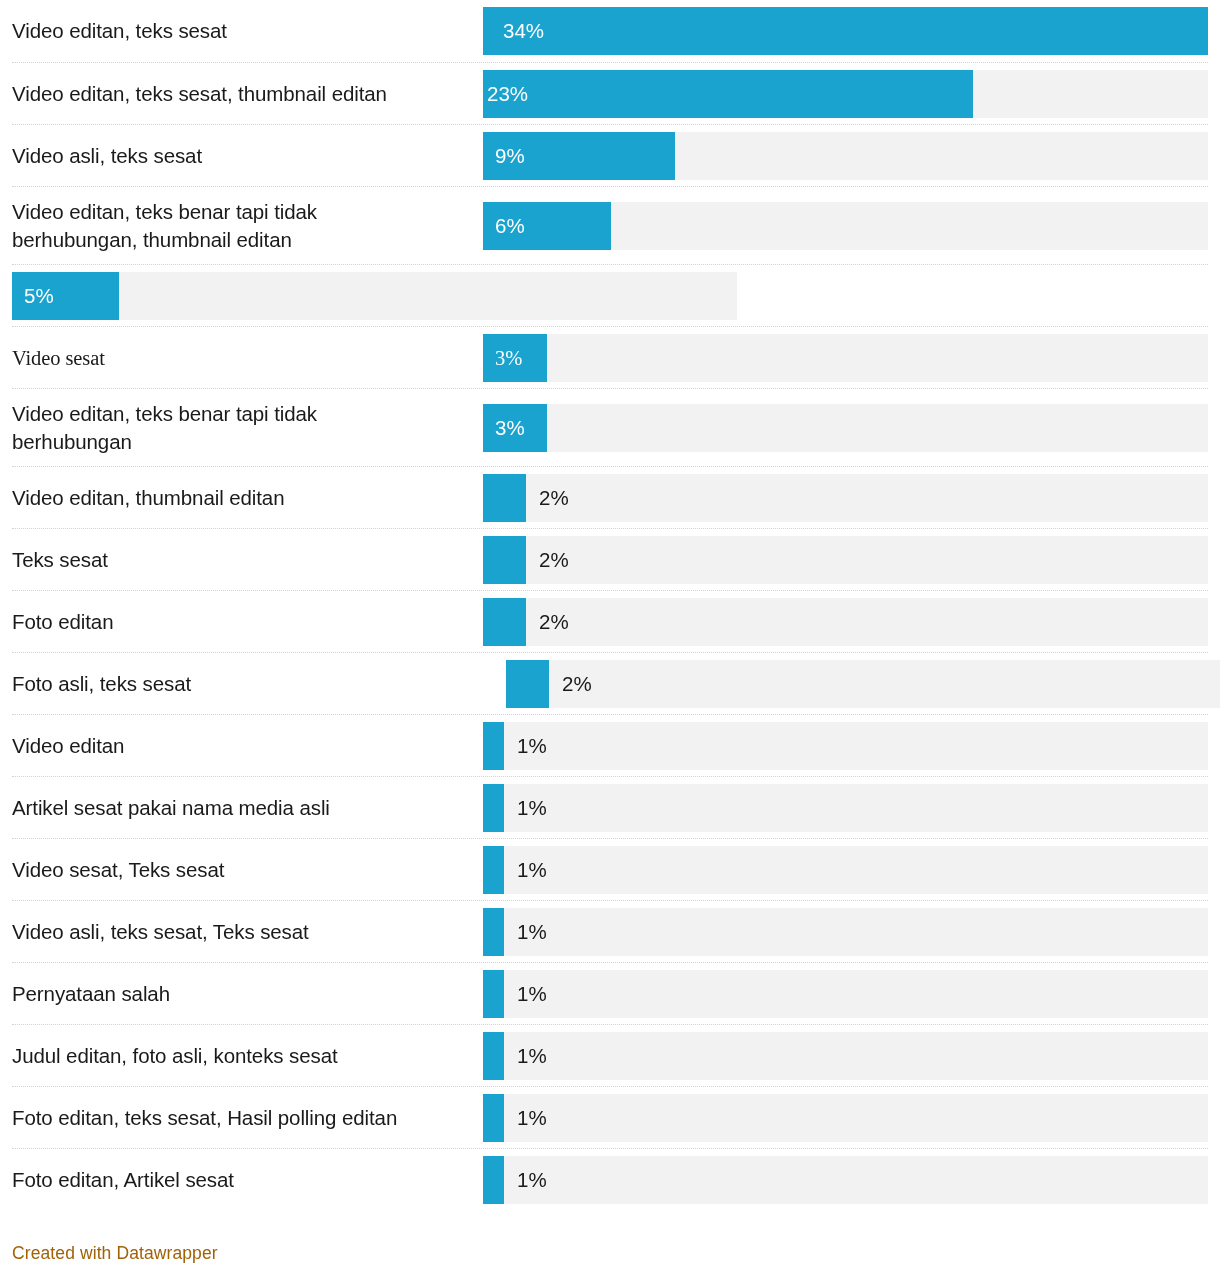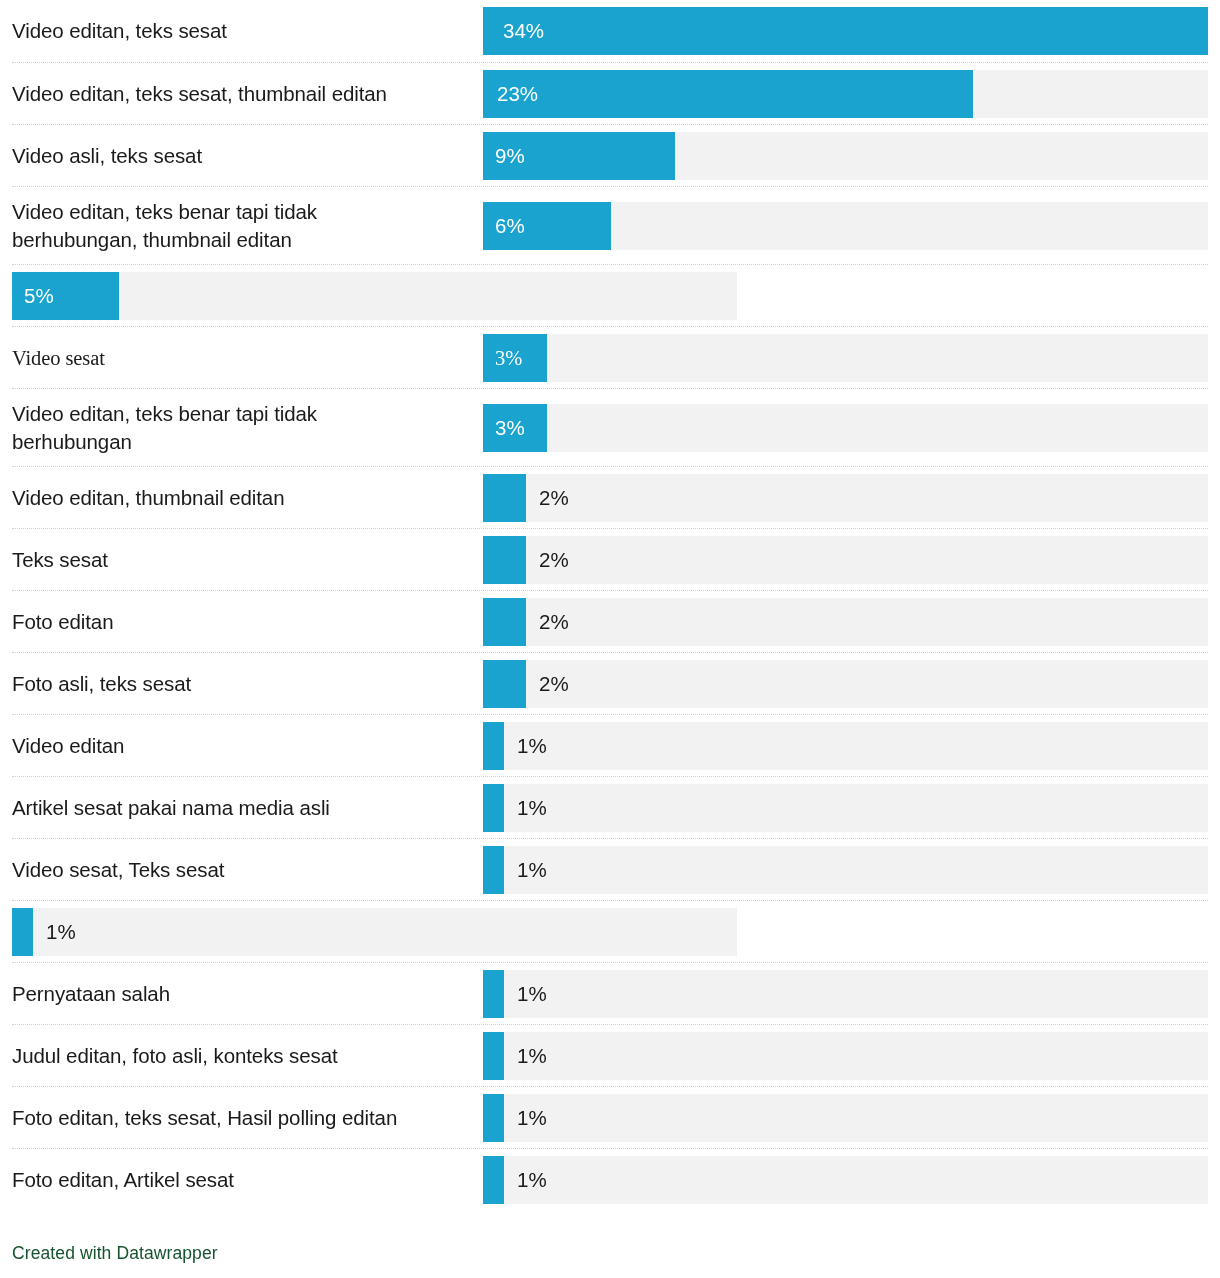--- a/index.html
+++ b/index.html
@@ -90,21 +90,21 @@
   }
   .bar-value.outside {
     color: #1a1a1a;
   }
 
   .footer {
     position: absolute;
     left: 12px;
     bottom: 14px;
     font-size: 17.5px;
-    color: #14532d;
+    color: #a16207;
     letter-spacing: 0.1px;
   }
 </style>
 </head>
 <body>
 
 <div class="chart-root">
   <div class="rows" id="rows-container">
       <div class="bar-row first" style="height: 62px;">
         <div class="row-label">Video editan, teks sesat</div>
@@ -112,21 +112,21 @@
           <div class="track"></div>
           <div class="bar" style="width: 725px; background: rgb(25, 163, 206);"></div>
           <div class="bar-value inside" style="left: 12px; margin-left: 8px;">34%</div>
         </div>
       </div>
       <div class="bar-row" style="height: 62px;">
         <div class="row-label">Video editan, teks sesat, thumbnail editan</div>
         <div class="track-wrap">
           <div class="track"></div>
           <div class="bar" style="width: 490px; background: rgb(25, 163, 206);"></div>
-          <div class="bar-value inside" style="left: 14px;">23%</div>
+          <div class="bar-value inside" style="left: 4px;">23%</div>
         </div>
       </div>
       <div class="bar-row" style="height: 62px;">
         <div class="row-label">Video asli, teks sesat</div>
         <div class="track-wrap">
           <div class="track"></div>
           <div class="bar" style="width: 192px; background: rgb(25, 163, 206);"></div>
           <div class="bar-value inside" style="left: 12px;">9%</div>
         </div>
       </div>
@@ -180,21 +180,21 @@
         </div>
       </div>
       <div class="bar-row" style="height: 62px;">
         <div class="row-label">Foto editan</div>
         <div class="track-wrap">
           <div class="track"></div>
           <div class="bar" style="width: 43px; background: rgb(25, 163, 206);"></div>
           <div class="bar-value outside" style="left: 56px;">2%</div>
         </div>
       </div>
-      <div class="bar-row" style="height: 62px;">
+      <div class="bar-row" style="height: 62px; gap: 23px;">
         <div class="row-label">Foto asli, teks sesat</div>
         <div class="track-wrap">
           <div class="track"></div>
           <div class="bar" style="width: 43px; background: rgb(25, 163, 206);"></div>
           <div class="bar-value outside" style="left: 56px;">2%</div>
         </div>
       </div>
       <div class="bar-row" style="height: 62px;">
         <div class="row-label">Video editan</div>
         <div class="track-wrap">
@@ -213,20 +213,21 @@
       </div>
       <div class="bar-row" style="height: 62px;">
         <div class="row-label">Video sesat, Teks sesat</div>
         <div class="track-wrap">
           <div class="track"></div>
           <div class="bar" style="width: 21px; background: rgb(25, 163, 206);"></div>
           <div class="bar-value outside" style="left: 34px;">1%</div>
         </div>
       </div>
       <div class="bar-row" style="height: 62px;">
+        <div class="row-label">Video asli, teks sesat, Teks sesat</div>
         <div class="track-wrap">
           <div class="track"></div>
           <div class="bar" style="width: 21px; background: rgb(25, 163, 206);"></div>
           <div class="bar-value outside" style="left: 34px;">1%</div>
         </div>
       </div>
       <div class="bar-row" style="height: 62px;">
         <div class="row-label">Pernyataan salah</div>
         <div class="track-wrap">
           <div class="track"></div>

